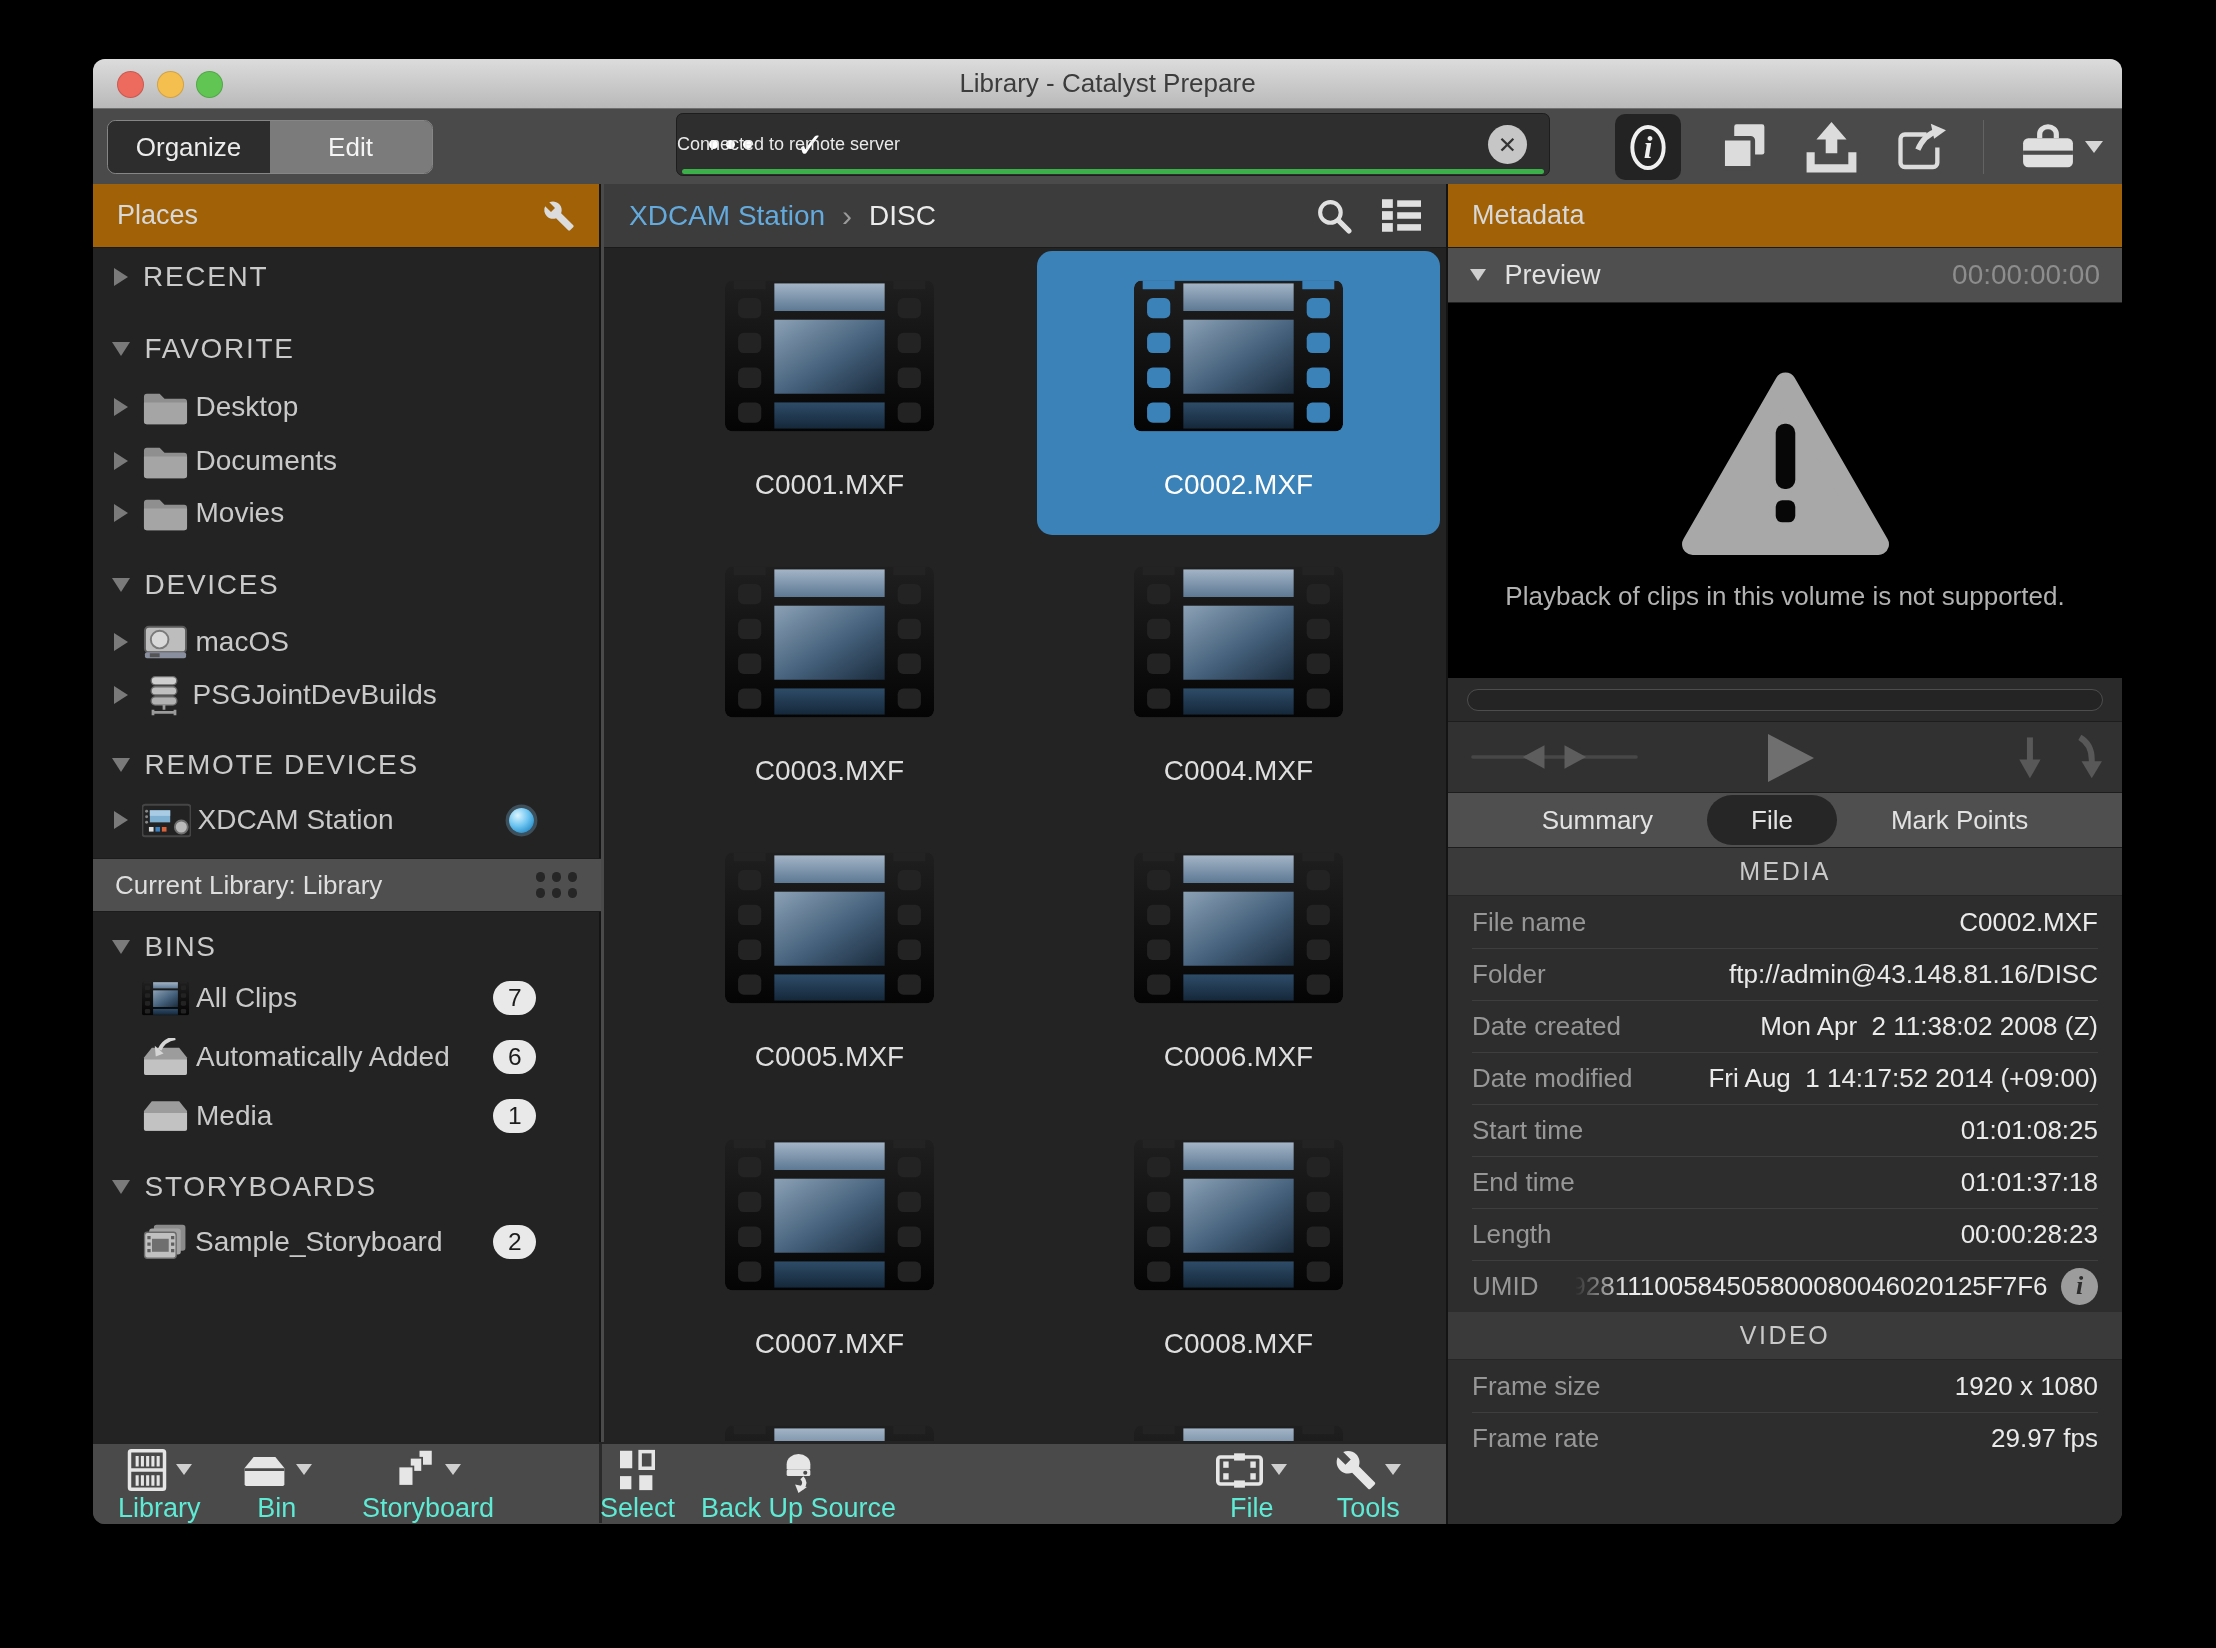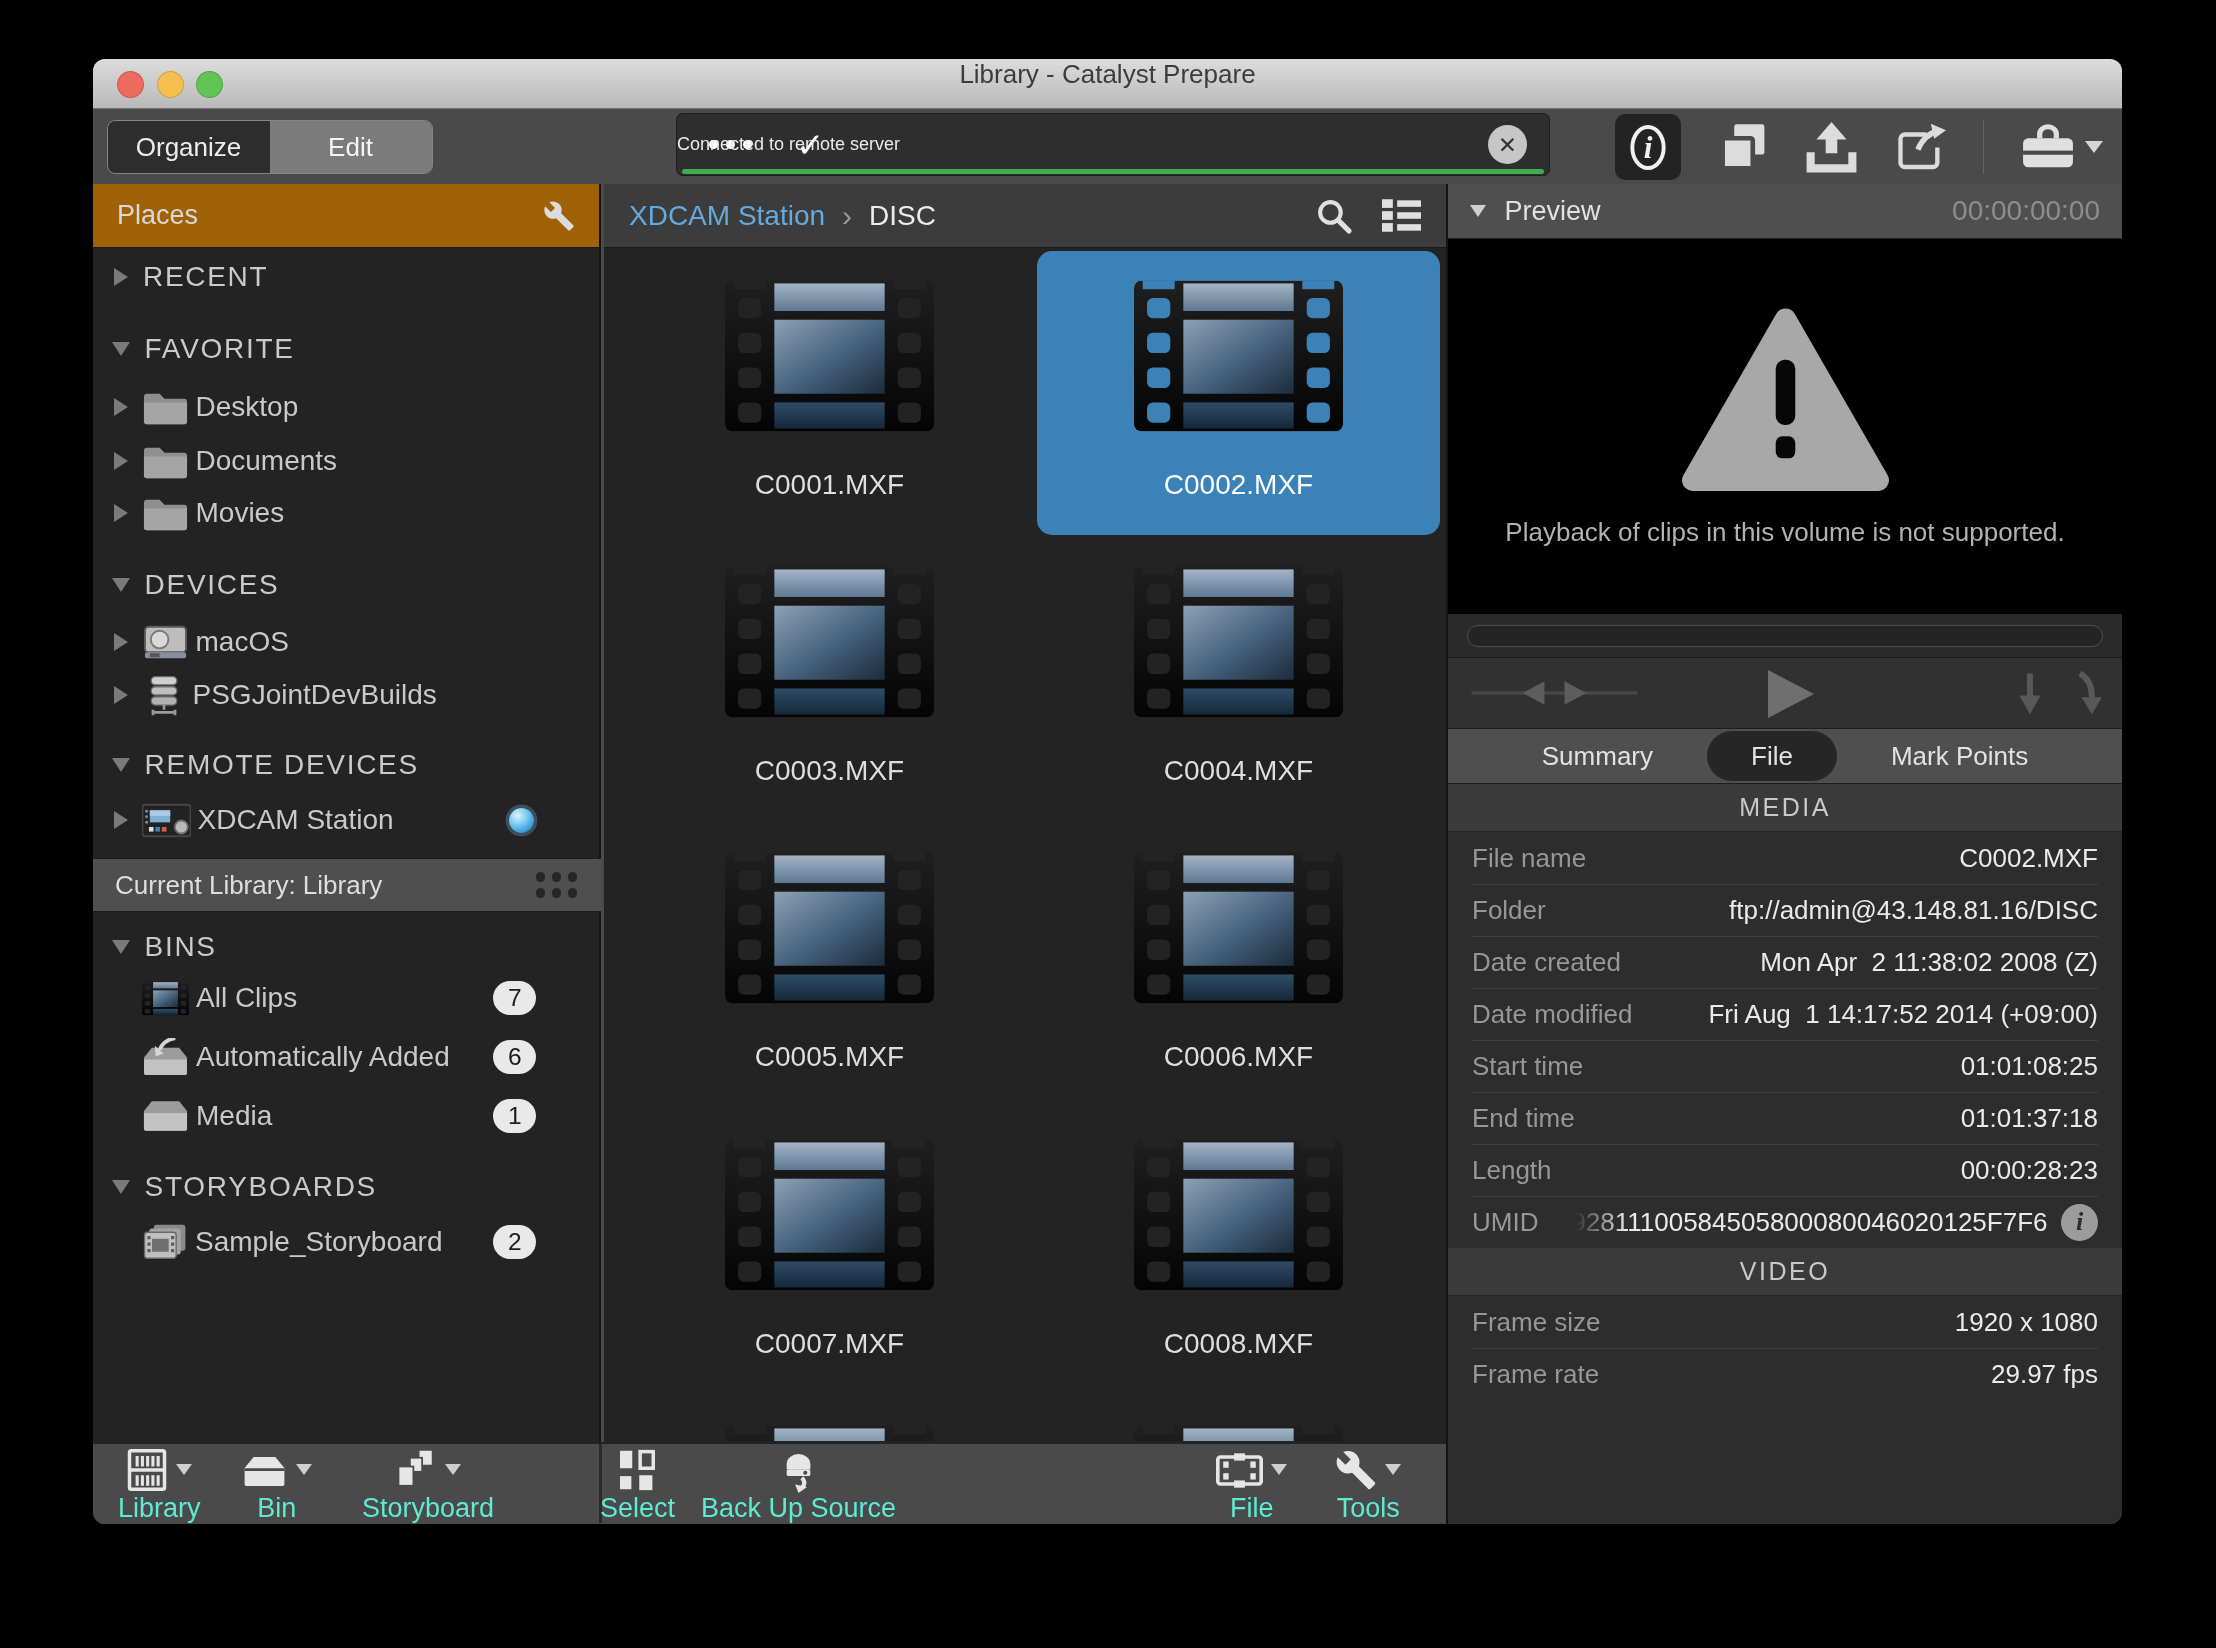--- a/index.html
+++ b/index.html
@@ -1,20 +1,20 @@
 <!DOCTYPE html>
 <html style="font-size:13.5px"><head>
 <meta charset="utf-8">
 <style>
   html,body{margin:0;padding:0}
   body{width:2216px;height:1649px;background:#000;font-family:"Liberation Sans",sans-serif;position:relative;overflow:hidden;-webkit-font-smoothing:antialiased}
   .window{position:absolute;left:93px;top:59px;width:2029px;height:1465px;border-radius:12px;overflow:hidden;background:#4a4a4a;box-shadow:0 20px 68px rgba(0,0,0,.7)}
 
   
-  .titlebar{height:49px;background:linear-gradient(#dcdcdc,#b9b9b9);border-bottom:0.8px solid #6f6f6f;display:flex;justify-content:center;position:relative}
+  .titlebar{height:49px;background:linear-gradient(#dcdcdc,#b9b9b9);border-bottom:0.8px solid #6f6f6f;display:flex;align-items:center;justify-content:center;position:relative}
   .traffic{position:absolute;left:24px;top:12px;display:flex;gap:12.7px}
   .light{width:25px;height:25px;border-radius:50%;border:0.8px solid rgba(0,0,0,.15)}
   .light.red{background:#ed6a5e}.light.yellow{background:#f5bf4f}.light.green{background:#61c554}
   .wtitle{font-size:26px;color:#3c3c3c}
 
   
   .toolbar{height:76px;background:#4a4a4a;position:relative}
   .segmented{position:absolute;left:13.5px;top:11px;height:52px;display:flex;border:1.7px solid #868686;border-radius:8.4px;overflow:hidden}
   .seg{width:162px;display:flex;align-items:center;justify-content:center;font-size:26px}
   .seg.on{background:#2d2d2d;color:#ececec}
@@ -441,20 +441,23 @@
       </div>
       <div class="tile" style="left:433px;top:1148px">
         <svg class="film" viewBox="0 0 144 104">
             <use href="#sym-film"></use>
           </svg>
       </div>
     </div>
   </div>
 
   <div class="metapanel">
+    <div class="panelhead">
+      <span>Metadata</span>
+    </div>
     <div class="prevbar">
       <span class="ptri"></span>
       <span class="plabel">Preview</span>
       <span class="tc">00:00:00:00</span>
     </div>
     <div class="preview">
       <svg width="213" height="189" viewBox="0 0 260 232">
         <path d="M130 16 L244 214 H16 Z" fill="#a8a8a8" stroke="#a8a8a8" stroke-width="26" stroke-linejoin="round"></path>
         <rect x="118" y="66" width="24" height="80" rx="11" fill="#070707"></rect>
         <rect x="118" y="160" width="24" height="27" rx="8" fill="#070707"></rect>

